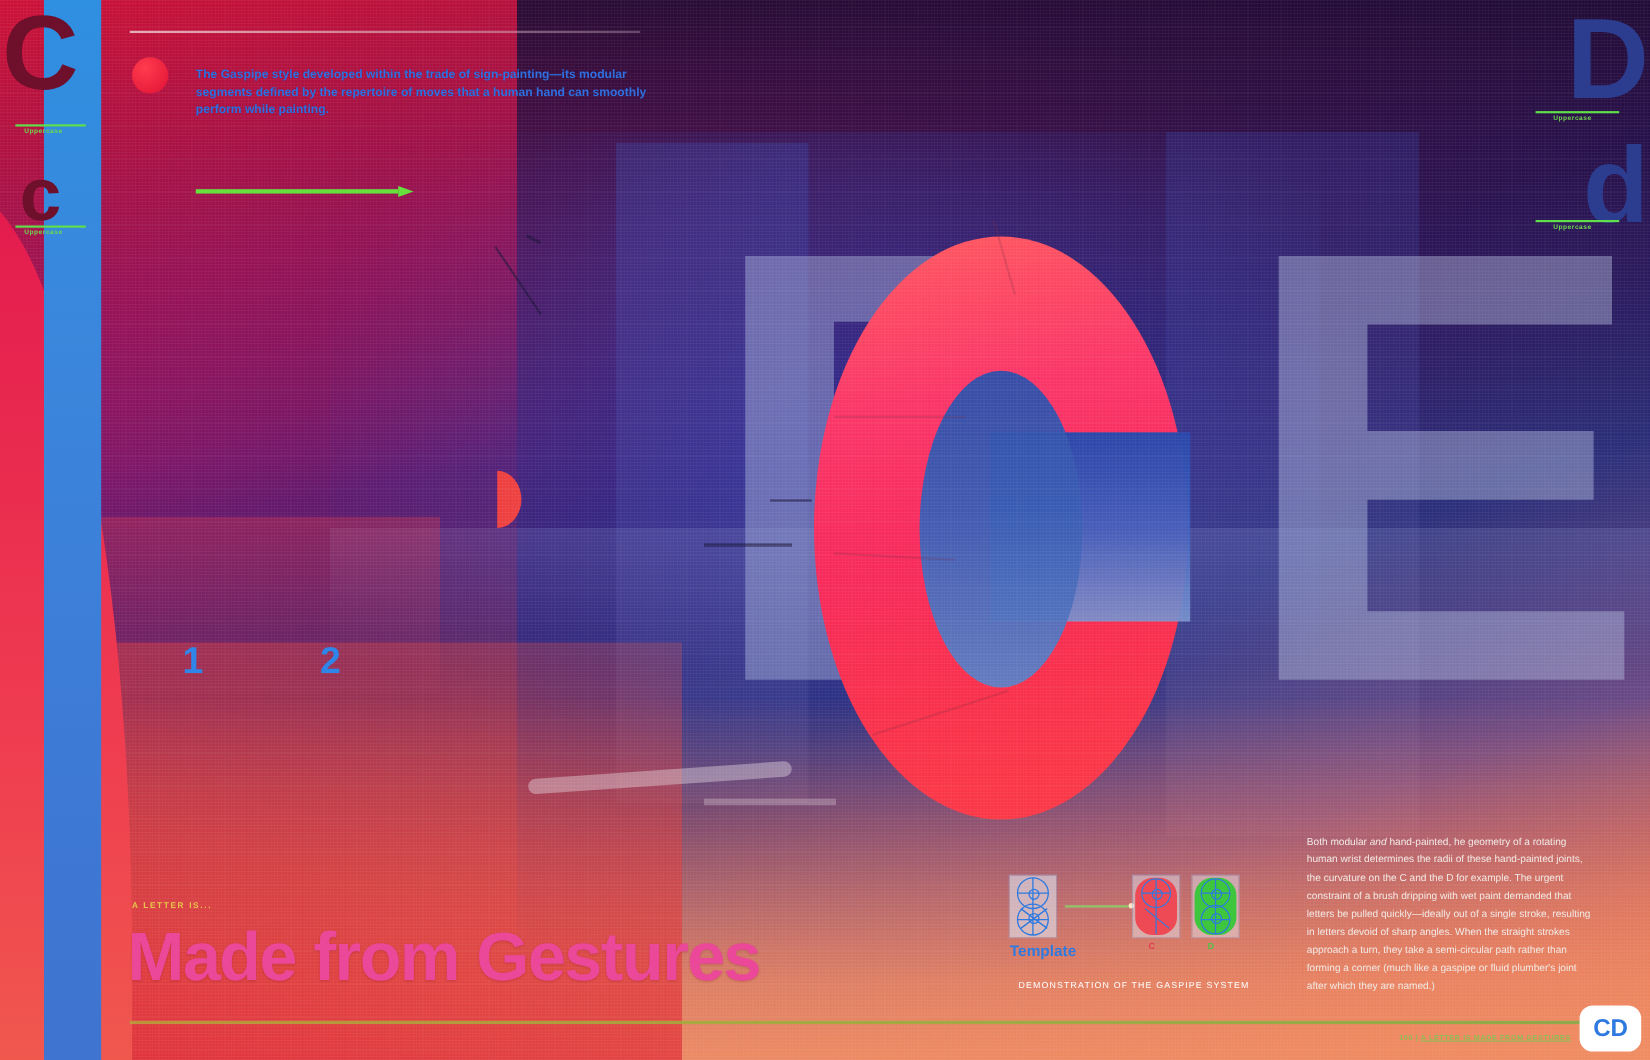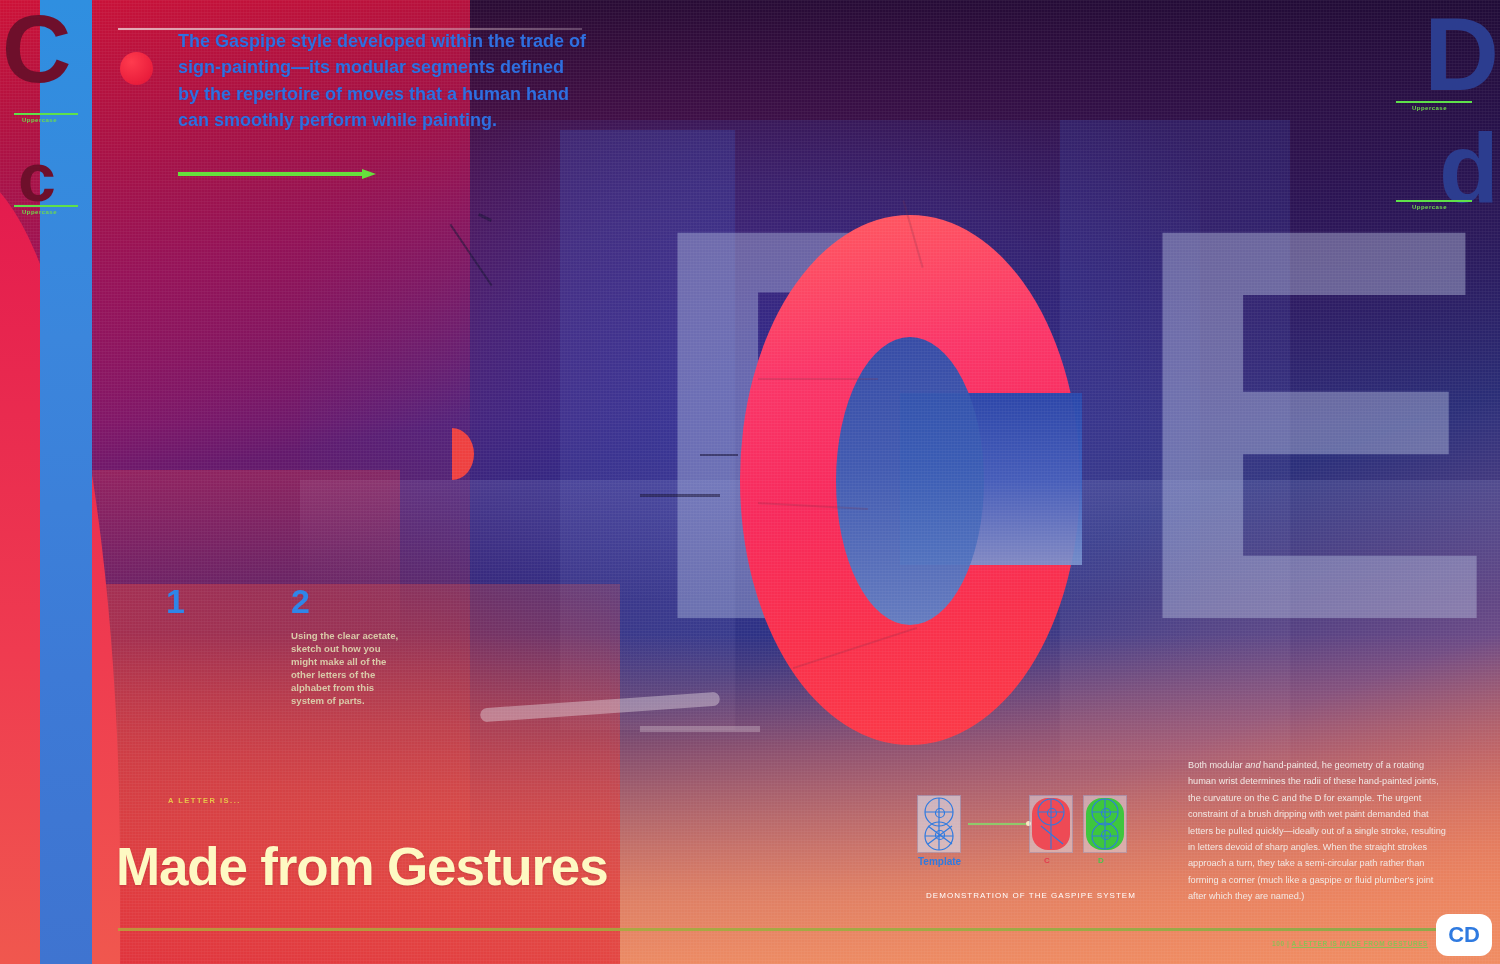--- a/index.html
+++ b/index.html
@@ -101,22 +101,22 @@
   .top-rule {
     position: absolute; left: 118px; top: 28px; width: 464px; height: 2px;
     background: linear-gradient(90deg, rgba(235,200,205,.85), rgba(200,175,195,.35));
   }
   .red-dot {
     position: absolute; left: 120px; top: 52px; width: 33px; height: 33px;
     border-radius: 50%;
     background: radial-gradient(circle at 35% 30%, #ff3b4e, #ea1e3c 70%, #d4143a);
   }
   .lede {
-    position: absolute; left: 178px; top: 28px; width: 410px;
-    font-size: 18px; font-weight: 700; line-height: 1.46;
+    position: absolute; left: 178px; top: 60px; width: 410px;
+    font-size: 11px; font-weight: 700; line-height: 1.46;
     color: #2f6fe0;
     text-shadow: 0 0 1px rgba(20,30,90,.35);
   }
 
   .green-arrow {
     position: absolute; left: 178px; top: 169px; width: 198px; height: 10px;
   }
   .green-arrow .shaft {
     position: absolute; left: 0; top: 3px; width: 184px; height: 4px;
     background: #66e03c;
@@ -151,29 +151,28 @@
   }
   .step-body {
     position: absolute; width: 118px;
     font-size: 9.6px; font-weight: 700; line-height: 1.35;
     color: #f2ca3c;
   }
   .step-body.b2 { color: #d9c9a8; }
 
   
   .kicker {
-    position: absolute; left: 120px; top: 796px;
+    position: absolute; left: 120px; top: 818px;
     font-size: 7.5px; font-weight: 700; letter-spacing: .2em;
     color: #e8c44a;
-    padding-left: 48px;
   }
   .big-title {
     position: absolute; left: 116px; top: 840px;
-    font-size: 53px; font-weight: 700; letter-spacing: -.022em;
-    color: #fef9c3; line-height: 1;
+    font-size: 62px; font-weight: 700; letter-spacing: -.022em;
+    color: #ec4899; line-height: 1;
     text-shadow: 0 1px 2px rgba(120,20,30,.25);
   }
   .title-rule {
     position: absolute; left: 118px; top: 928px; width: 1330px; height: 3px;
     background: linear-gradient(90deg, #b8a23a 0%, #9fae3c 40%, #8fb040 70%, #7fae46 100%);
     opacity: .85;
   }
 
   
   .ghost {
@@ -233,21 +232,21 @@
   }
   .demo-card.c1 { left: 0; }
   .demo-card.c2 { left: 112px; background: rgba(226,226,236,0.5); }
   .demo-card.c3 { left: 166px; background: rgba(226,226,236,0.5); }
   .demo-fill-red { position: absolute; inset: 2px; background: #ee4a55; border-radius: 16px; }
   .demo-fill-green { position: absolute; inset: 2px; background: #3ec63e; border-radius: 16px; }
   .demo-svg { position: absolute; inset: 0; }
   .demo-label {
     position: absolute; top: 60px; font-size: 8px; font-weight: 700;
   }
-  .demo-label.l1 { left: 0; color: #2f7ae0; font-size: 10px; }
+  .demo-label.l1 { left: 0; color: #2f7ae0; font-size: 14px; }
   .demo-label.l2 { left: 126px; color: #e33b4e; }
   .demo-label.l3 { left: 180px; color: #4cc24c; }
   .demo-connector {
     position: absolute; left: 50px; top: 27px; width: 58px; height: 2px;
     background: #8fc86a;
   }
   .demo-connector-dot {
     position: absolute; left: 108px; top: 25px; width: 5px; height: 5px;
     background: #fbe7c2; border-radius: 50%;
   }
@@ -347,21 +346,20 @@
 
   <div class="green-arrow">
     <div class="shaft"></div>
     <div class="head"></div>
   </div>
 
 
   <div class="step-num" style="left:166px; top:584px;">1</div>
 
   <div class="step-num" style="left:291px; top:584px;">2</div>
-  <div class="step-body b2" style="left:291px; top:630px;">Using the clear acetate, sketch out how you might make all of the other letters of the alphabet from this system of parts.</div>
 
   <div class="kicker">A LETTER IS...</div>
   <div class="big-title">Made from Gestures</div>
   <div class="title-rule"></div>
 
   <div class="demo">
     <div class="demo-card c1">
       <svg class="demo-svg" viewBox="0 0 42 56">
         <g fill="none" stroke="#2f7ae0" stroke-width="1.2">
           <circle cx="21" cy="16" r="14"></circle>

